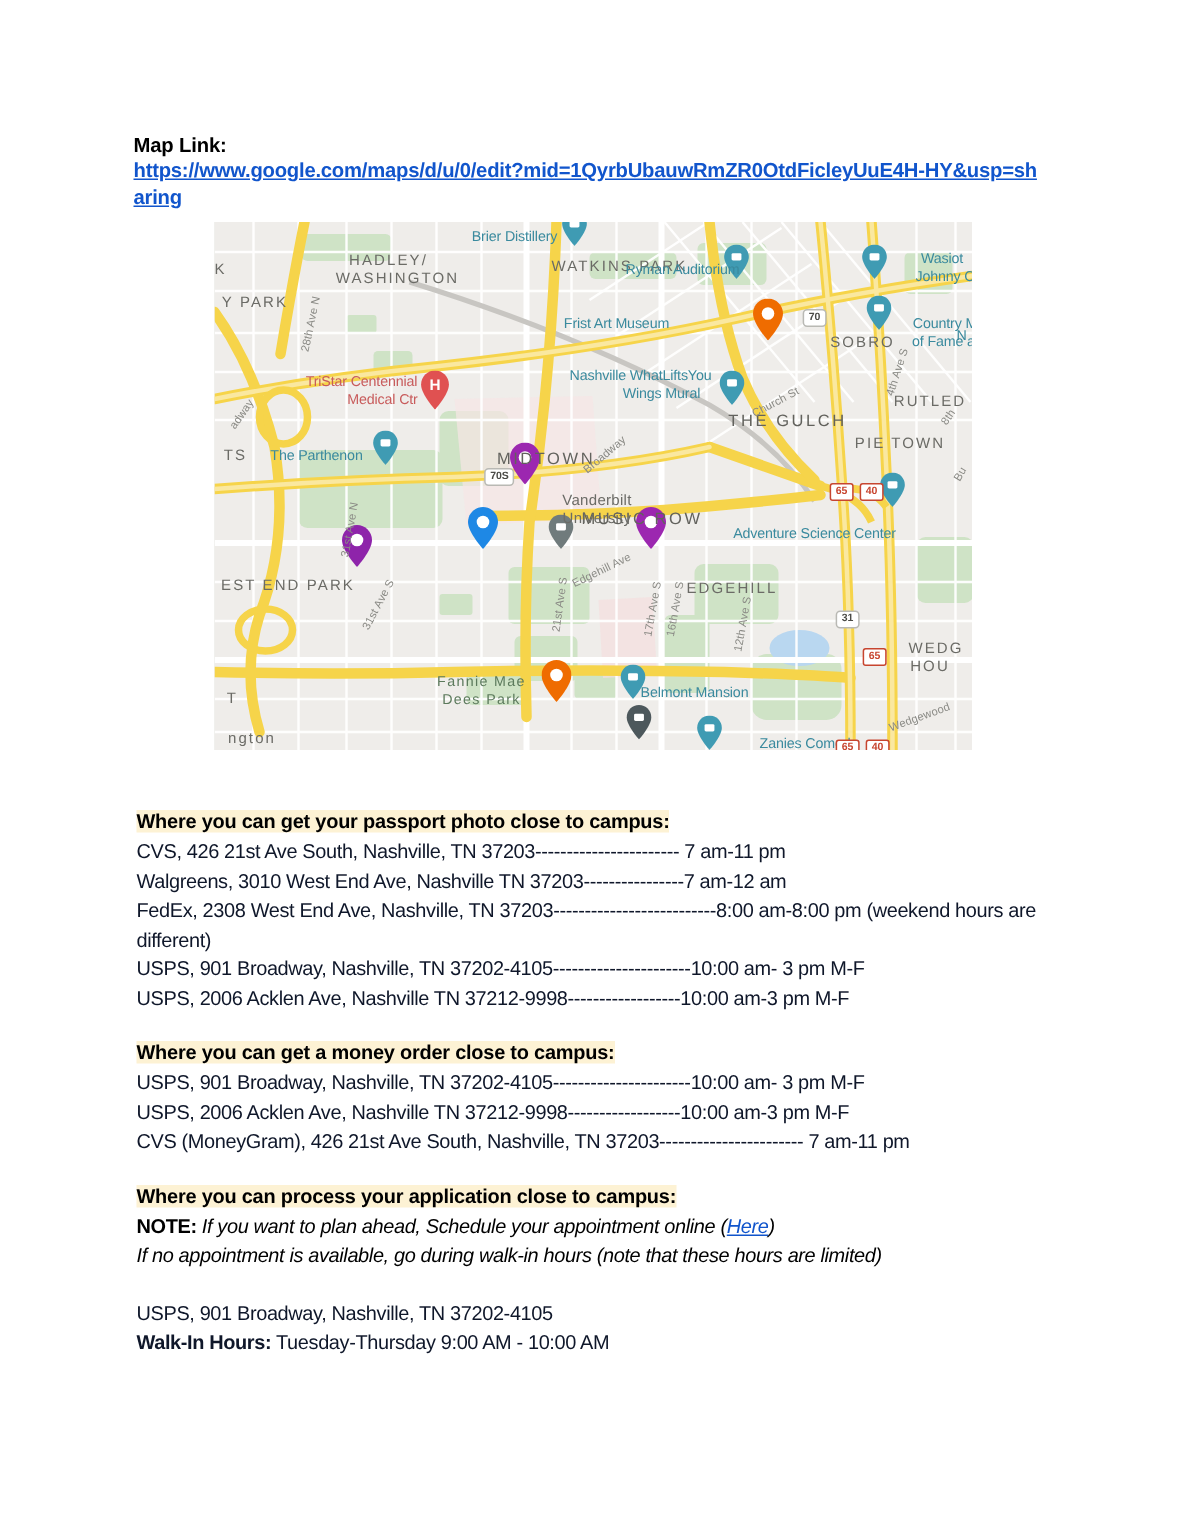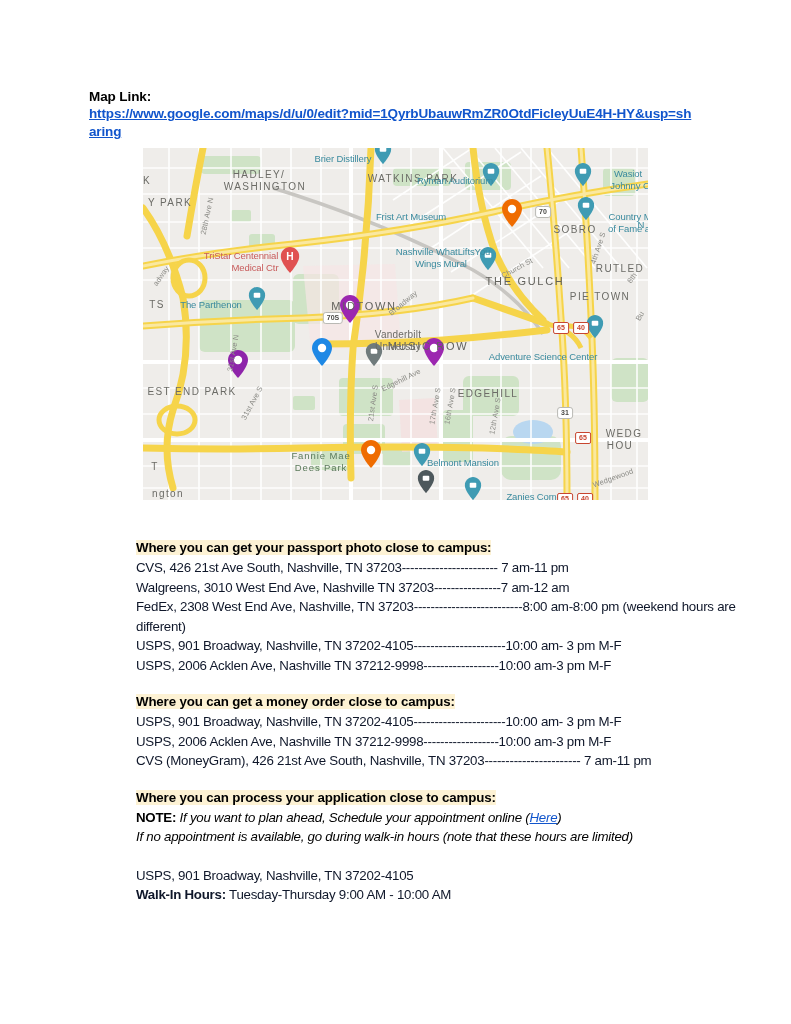--- a/index.html
+++ b/index.html
@@ -158,21 +158,20 @@
     transform: translate(-50%,-100%);
   }
   .hospital-marker svg { display:block; width:19px; height:26px; }
 
   
   .sections {
     position: absolute;
     left: 91px;
     top: 538px;
     width: 620px;
-    margin-left: 45px;
   }
   .section { margin-bottom: 17px; }
   .section-heading {
     display: inline;
     font-size: 13.3px;
     font-weight: bold;
     background: #fdf2d4;
     line-height: 19px;
     letter-spacing: -0.15px;
   }
@@ -482,21 +481,21 @@
         <div class="map-label lbl-area" style="left: 477px; top: 120px;">RUTLED</div>
         <div class="map-label lbl-area" style="left: 457px; top: 148px;">PIE TOWN</div>
         <div class="map-label lbl-area" style="left: 481px; top: 285px;">WEDG</div>
         <div class="map-label lbl-area" style="left: 477px; top: 297px;">HOU</div>
         <div class="map-label lbl-area" style="left: 25px; top: 345px;">ngton</div>
         <div class="map-label lbl-area" style="left: 12px; top: 318px;">T</div>
         <div class="map-label lbl-area" style="left: 4px; top: 32px;">K</div>
         <div class="map-label lbl-poi" style="left: 200px; top: 10px;">Brier Distillery</div>
         <div class="map-label lbl-poi" style="left: 312px; top: 32px;">Ryman Auditorium</div>
         <div class="map-label lbl-poi" style="left: 268px; top: 68px;">Frist Art Museum</div>
-        <div class="map-label lbl-poi" style="left: 290px; top: 103px; padding-left: 20px;">Nashville WhatLiftsYou</div>
+        <div class="map-label lbl-poi" style="left: 274px; top: 103px; padding-left: 20px;">Nashville WhatLiftsYou</div>
         <div class="map-label lbl-poi" style="left: 298px; top: 115px;">Wings Mural</div>
         <div class="map-label lbl-poi" style="left: 485px; top: 25px;">Wasiot</div>
         <div class="map-label lbl-poi" style="left: 487px; top: 37px;">Johnny C</div>
         <div class="map-label lbl-poi" style="left: 487px; top: 68px;">Country M</div>
         <div class="map-label lbl-poi" style="left: 486px; top: 80px;">of Fame a</div>
         <div class="map-label lbl-poi" style="left: 498px; top: 76px;">N</div>
         <div class="map-label lbl-poi" style="left: 68px; top: 156px;">The Parthenon</div>
         <div class="map-label lbl-poi" style="left: 400px; top: 208px;">Adventure Science Center</div>
         <div class="map-label lbl-poi" style="left: 320px; top: 314px;">Belmont Mansion</div>
         <div class="map-label lbl-poi" style="left: 360px; top: 348px; margin-left: 36px;">Zanies Comedy</div>

